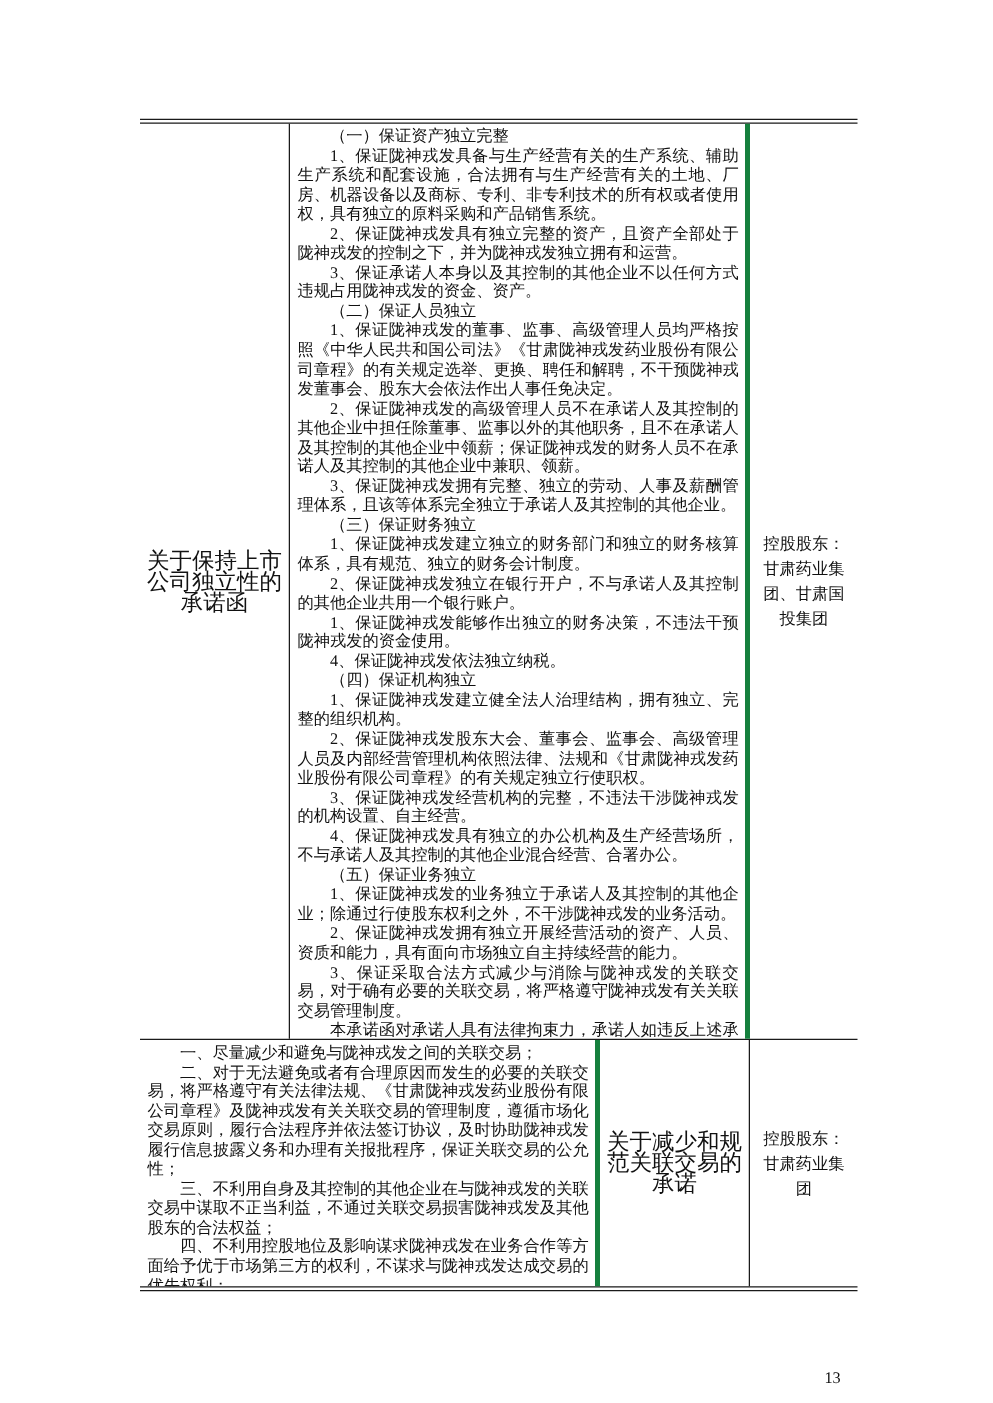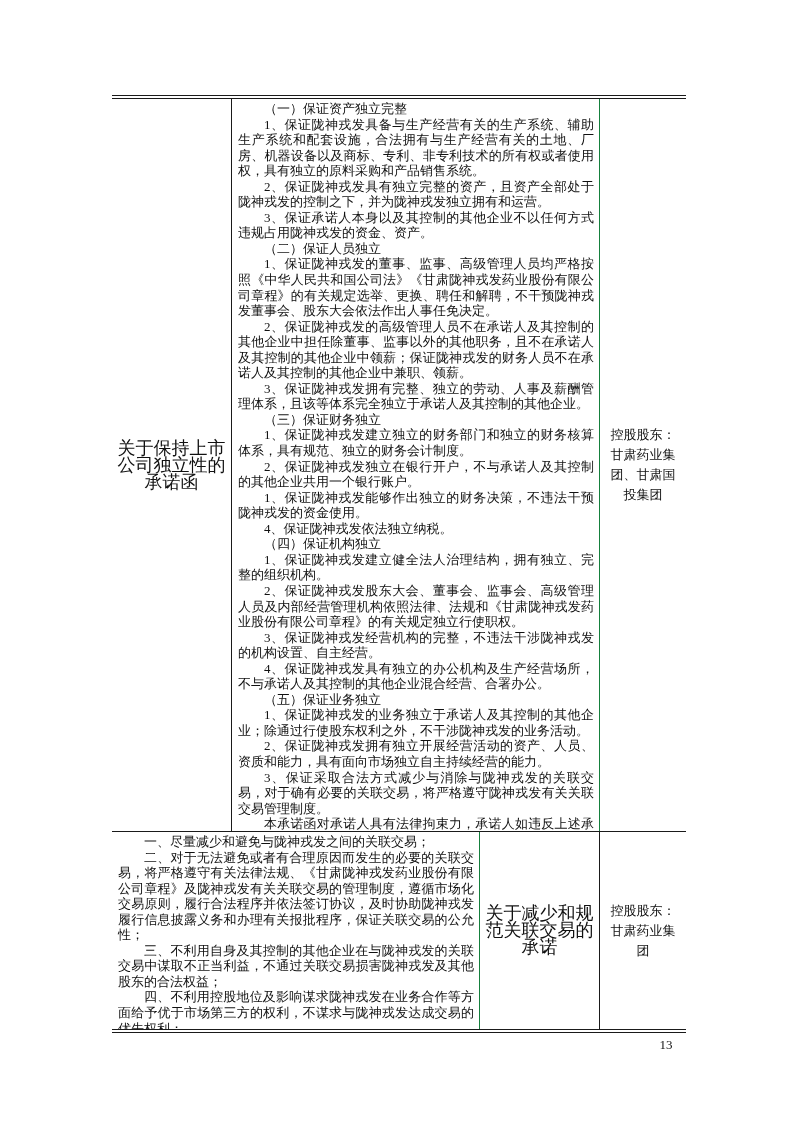--- a/index.html
+++ b/index.html
@@ -50,21 +50,21 @@
   .cell-title p {
     margin: 0;
     width: 108px;
     font-size: 18px;
     line-height: 17px;
     text-align: center;
     text-indent: 0;
   }
   .cell-body {
     width: 368px;
-    border-right: 1px solid #15803d;
+    border-right: 4px solid #15803d;
     padding: 2px 5px 0 6px;
   }
   .cell-body p {
     margin: 0;
     font-size: 13px;
     line-height: 15.55px;
     text-align: justify;
     text-indent: 2em;
   }
   .cell-party {
@@ -78,21 +78,21 @@
     width: 68px;
     font-size: 13px;
     line-height: 20px;
     text-align: center;
     text-indent: 0;
     word-break: break-all;
   }
   .page-number {
     position: absolute;
     left: 652px;
-    top: 1037px;
+    top: 1094px;
     width: 28px;
     font-size: 13px;
     text-align: center;
   }
 </style>
 </head>
 <body>
 
 <div class="page">
 

